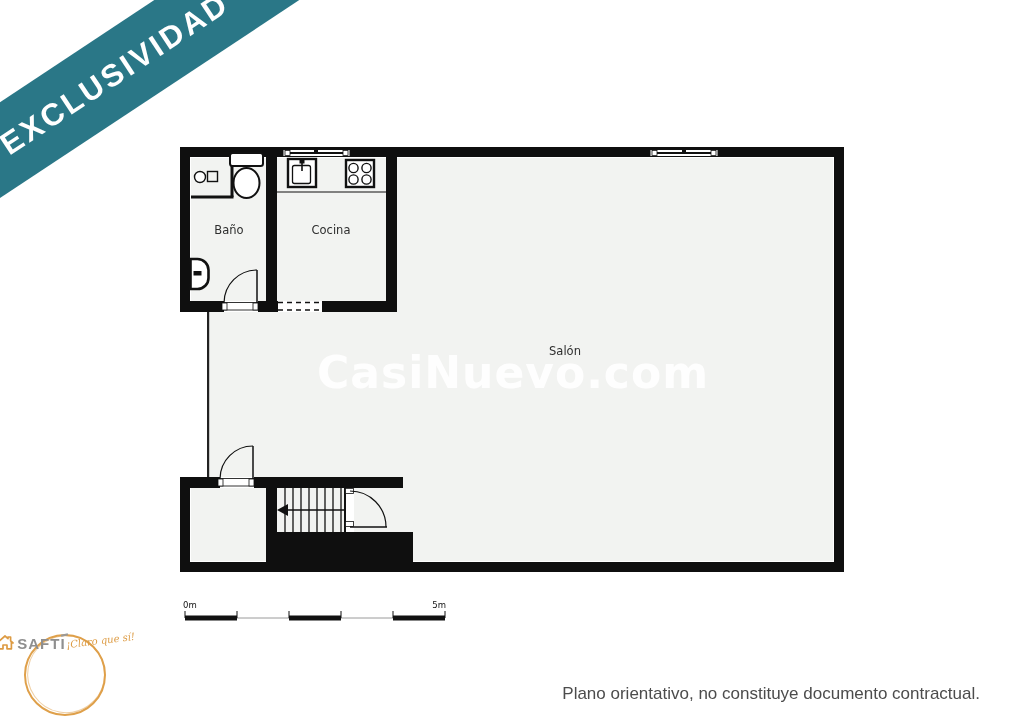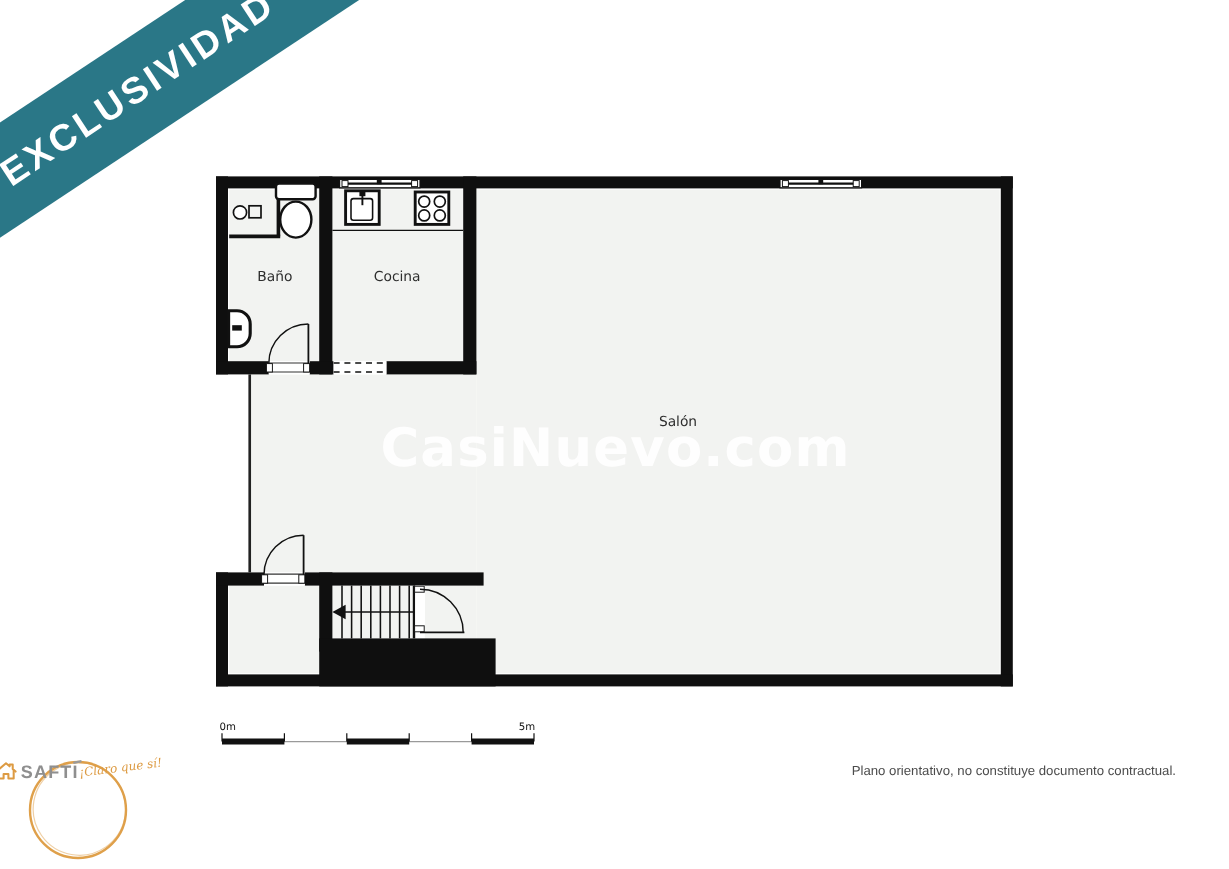--- a/index.html
+++ b/index.html
@@ -43,21 +43,21 @@
     position:absolute;top:0;right:-2px;width:7px;height:2px;
     background:#9a9a9a;transform:rotate(-12deg);
   }
   .tagline{
     margin-top:1px;font-family:"DejaVu Serif",serif;font-style:italic;
     font-size:10px;color:#dd9b43;transform:rotate(-7deg);white-space:nowrap;
   }
 
   
   .disclaimer{
-    position:absolute;right:44px;top:637px;font-size:11px;color:#4c4c4c;
+    position:absolute;right:44px;top:684px;font-size:17px;color:#4c4c4c;
     z-index:10;
   }
 </style>
 </head>
 <body>
 
 <svg width="1024" height="724" viewBox="0 0 1024 724" style="position:absolute;left:0;top:0;">
 
   <g fill="#f2f3f1">
     <rect x="191" y="158" width="75" height="143"></rect>

